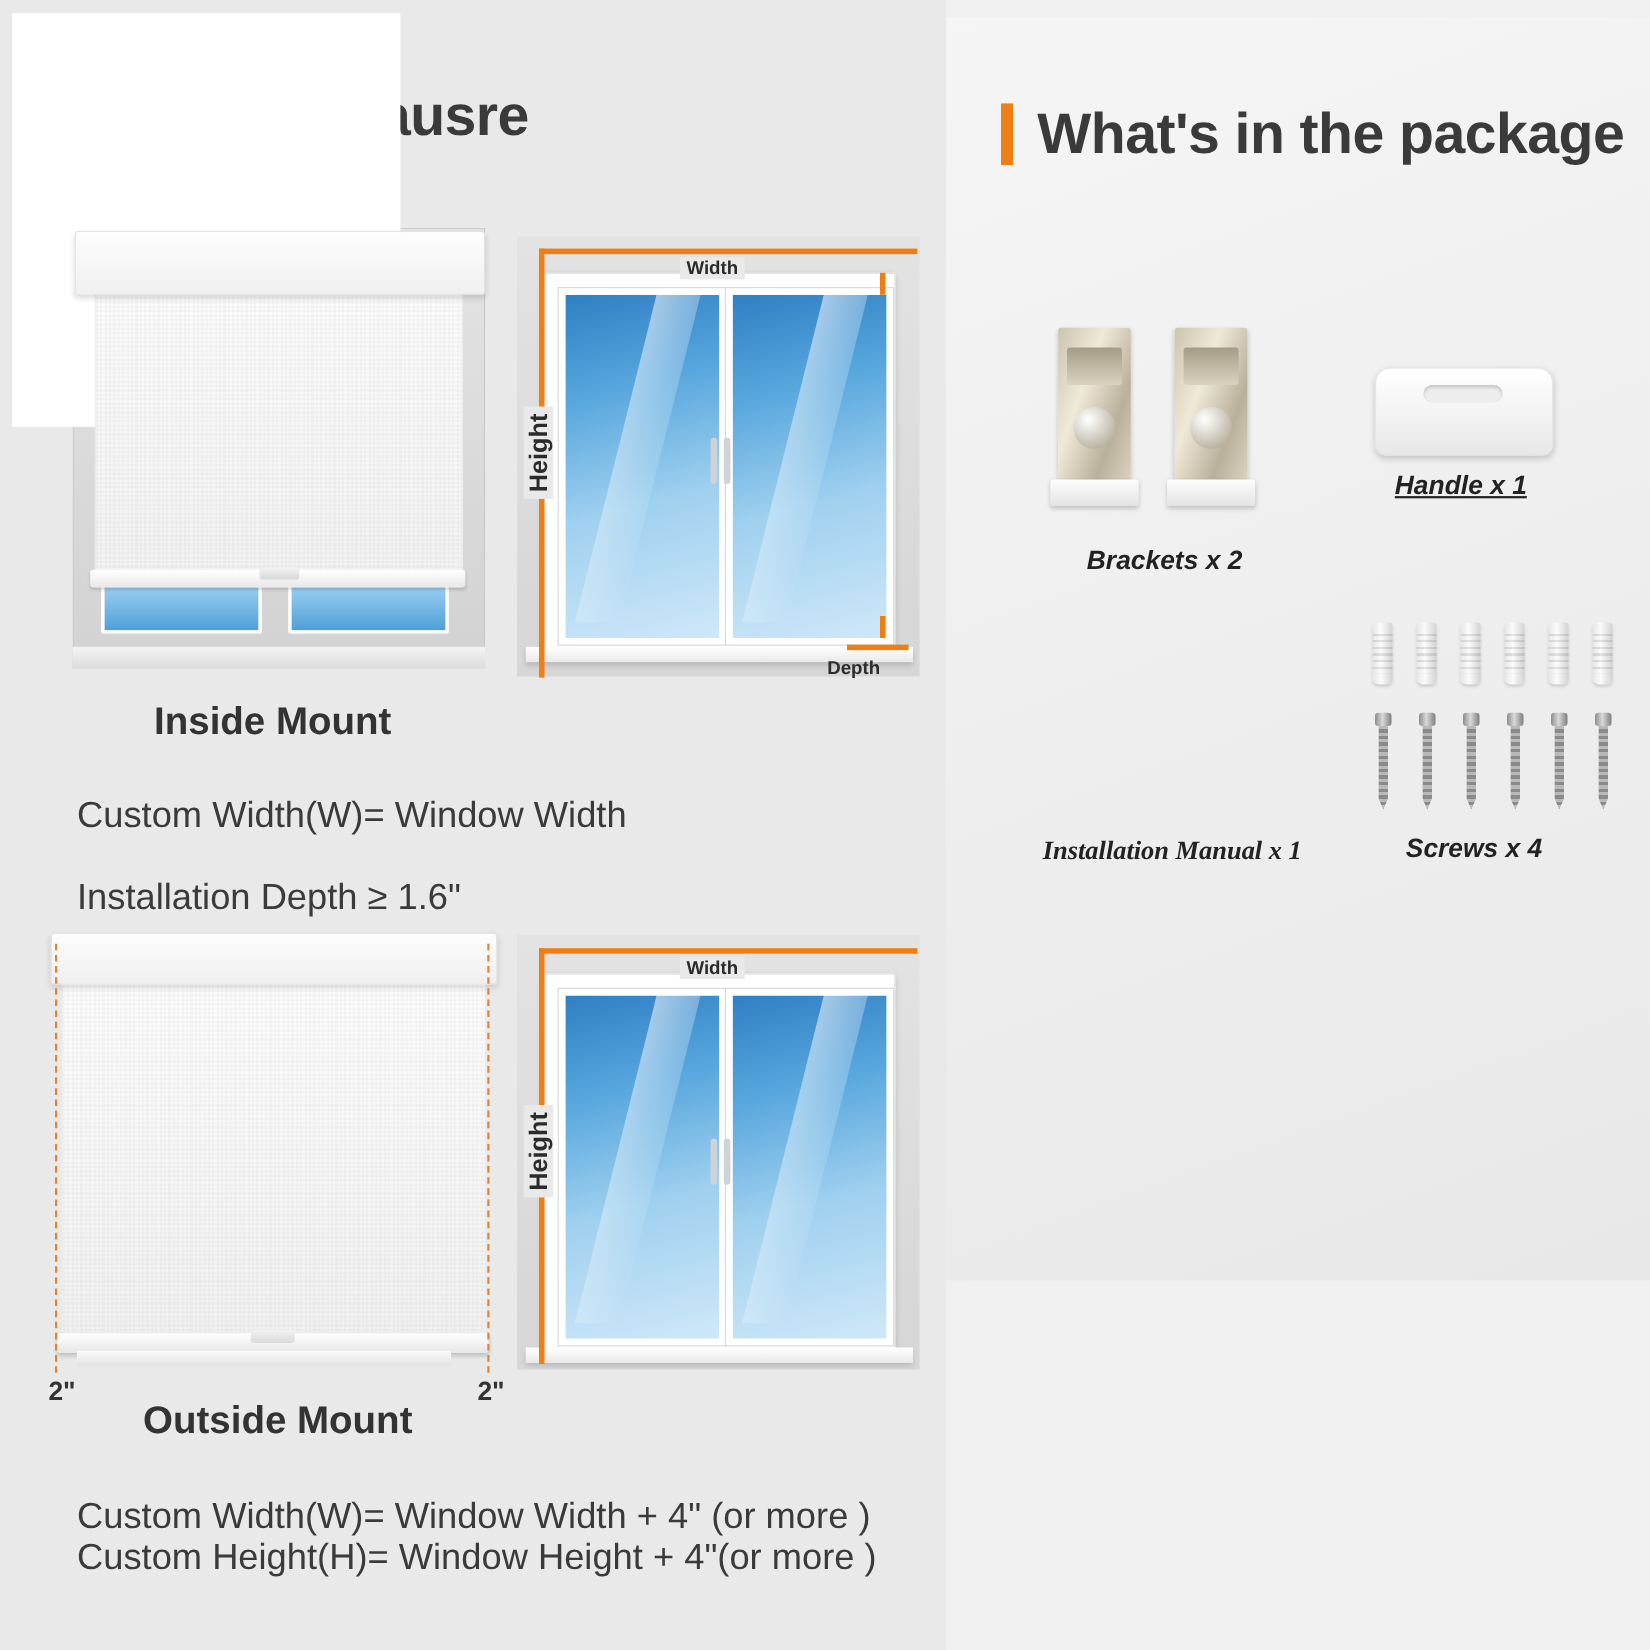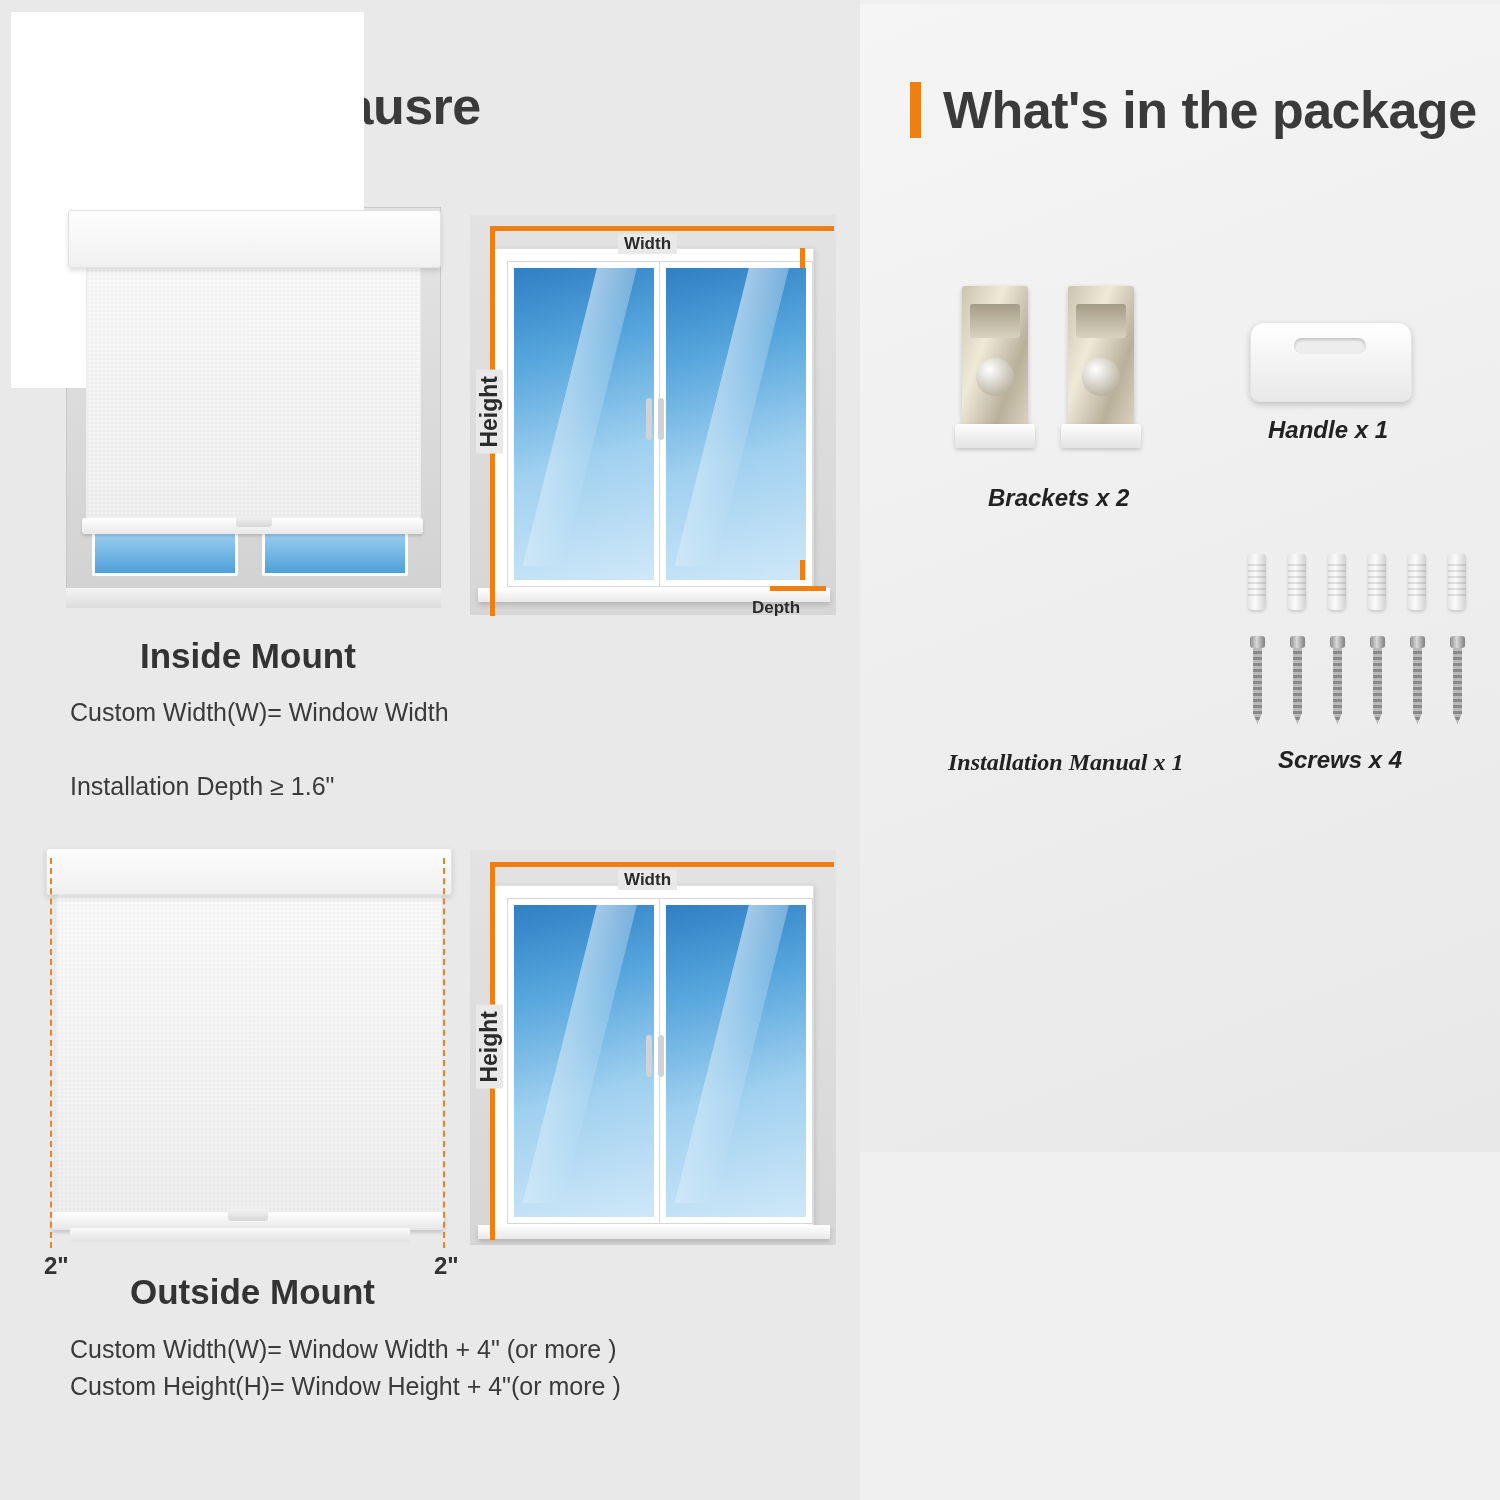--- a/index.html
+++ b/index.html
@@ -6,30 +6,30 @@
   body{
     width:1500px;height:1500px;
     font-family:"Liberation Sans", sans-serif;
     background:#ffffff;
     overflow:hidden;
   }
   .page{position:relative;width:1500px;height:1500px;background:#f0f0f0;}
 
   
   .left-panel{position:absolute;left:0;top:0;width:860px;height:1500px;background:#e9e9e9;}
-  .right-panel{position:absolute;left:860px;top:4px;width:640px;height:1148px;
+  .right-panel{position:absolute;left:860px;top:16px;width:640px;height:1148px;
      background:linear-gradient(160deg,#f5f5f5 0%,#efefef 45%,#e8e8e8 100%);}
 
   
   .heading{position:absolute;display:flex;align-items:center;}
   .heading .bar{width:11px;height:56px;background:#f07f13;margin-right:22px;}
   .heading .txt{font-size:52px;font-weight:bold;color:#3a3a3a;letter-spacing:-0.5px;white-space:nowrap;}
 
   .sub-title{position:absolute;font-size:35px;font-weight:bold;color:#333;}
-  .body-line{position:absolute;font-size:25px;color:#3a3a3a;white-space:nowrap;}
+  .body-line{position:absolute;font-size:33px;color:#3a3a3a;white-space:nowrap;margin-top:24px;}
 
   
   .im-frame{position:absolute;left:66px;top:207px;width:375px;height:400px;
      background:linear-gradient(180deg,#e4e4e4,#d2d2d2);
      box-shadow:inset 0 0 0 1px #c8c8c8;}
   .im-inner{position:absolute;left:11px;top:12px;width:353px;height:376px;background:#fff;}
   .im-headrail{position:absolute;left:68px;top:210px;width:371px;height:56px;
      background:linear-gradient(180deg,#fdfdfd,#f0f0f0);border:1px solid #e2e2e2;border-radius:3px;
      box-shadow:0 3px 5px rgba(0,0,0,.12);}
   .im-fabric{position:absolute;left:86px;top:264px;width:333px;height:260px;
@@ -224,21 +224,21 @@
       <div class="bracket-base" style="left:95px;top:420px;"></div>
       <div class="bracket" style="left:208px;top:282px;"></div>
       <div class="bracket-base" style="left:201px;top:420px;"></div>
     </div>
     <div class="pkg-label" style="left:128px;top:480px;">Brackets x 2</div>
 
     <div>
       <div class="handle-part" style="left:390px;top:318px;"></div>
       <div class="handle-slot" style="left:434px;top:334px;"></div>
     </div>
-    <div class="pkg-label" style="left:408px;top:412px;">Handle x 1</div>
+    <div class="pkg-label" style="left:408px;top:412px;text-decoration:underline;">Handle x 1</div>
 
     <div class="pkg-label" style="left:88px;top:745px;font-family:Liberation Serif, serif;">Installation Manual x 1</div>
 
     <div>
       <div class="anchor" style="left:388px;top:550px;"></div>
       <div class="anchor" style="left:428px;top:550px;"></div>
       <div class="anchor" style="left:468px;top:550px;"></div>
       <div class="anchor" style="left:508px;top:550px;"></div>
       <div class="anchor" style="left:548px;top:550px;"></div>
       <div class="anchor" style="left:588px;top:550px;"></div>

